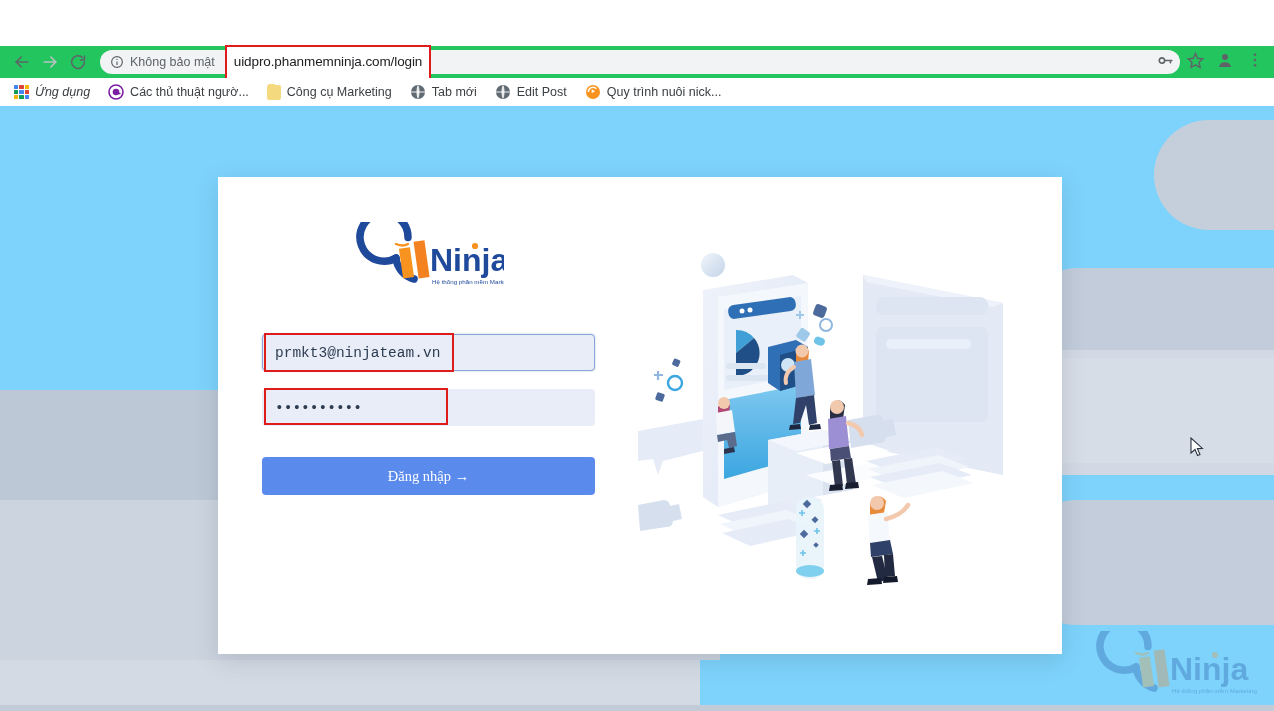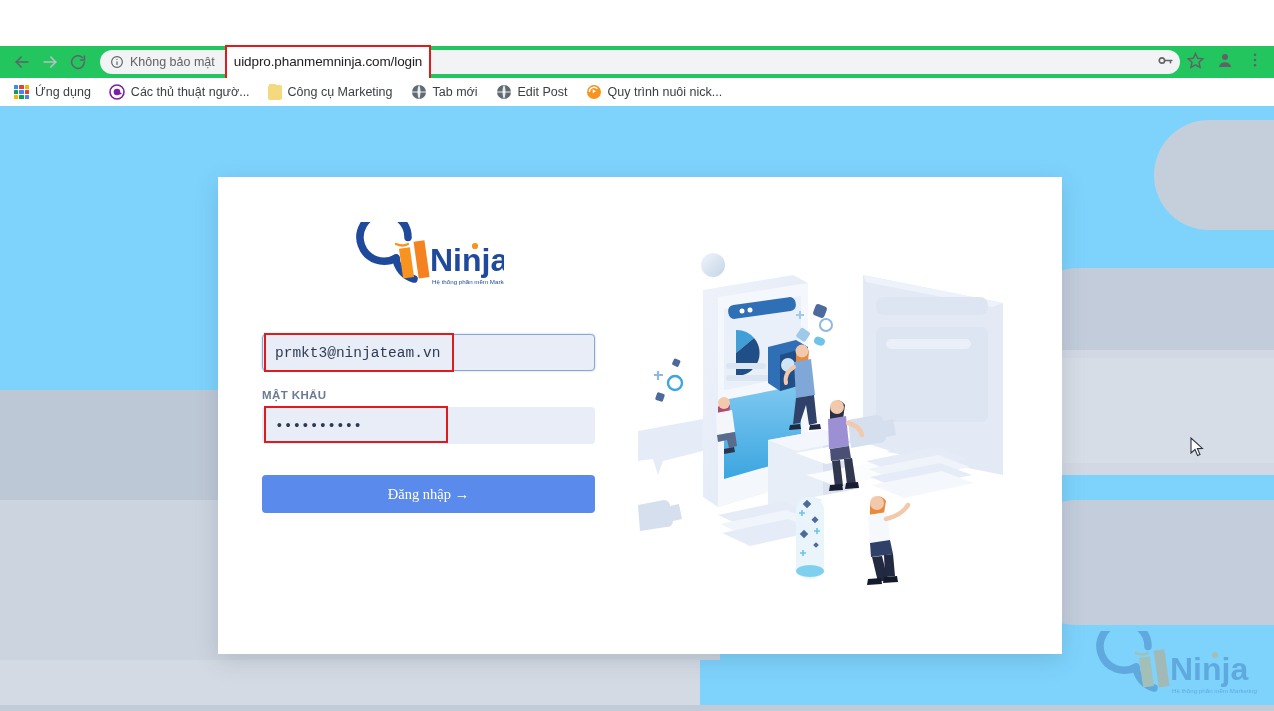--- a/index.html
+++ b/index.html
@@ -90,21 +90,21 @@
     background: #ffffff;
   }
   .bookmark {
     display: flex; align-items: center;
     height: 24px;
     padding: 0 8px 0 4px;
     margin-left: 6px;
     border-radius: 4px;
     white-space: nowrap;
   }
-  .bookmark:first-child { margin-left: 10px; }
+  .bookmark:first-child { margin-left: 10px; font-style: italic; }
   .bm-label {
     font-size: 12.5px;
     color: #3c4043;
     margin-left: 6px;
   }
   .bm-icon { width: 16px; height: 16px; flex:0 0 auto; display:block; }
 
   .apps-grid {
     width: 15px; height: 15px;
     display: grid;
@@ -438,21 +438,20 @@
         </svg>
       </div>
 
       <div class="form">
 
         <div class="input-outer">
           <input class="text-input focused" type="text" value="prmkt3@ninjateam.vn" style="">
           <div class="annot email"></div>
         </div>
 
-        <div class="field-label">MẬT KHẨU</div>
         <div class="input-outer">
           <input class="text-input" type="text" readonly="" value="••••••••••" style="">
           <div class="annot pass"></div>
         </div>
 
         <button class="login-btn">Đăng nhập →</button>
       </div>
     </div>
 
     <div class="card-right">

